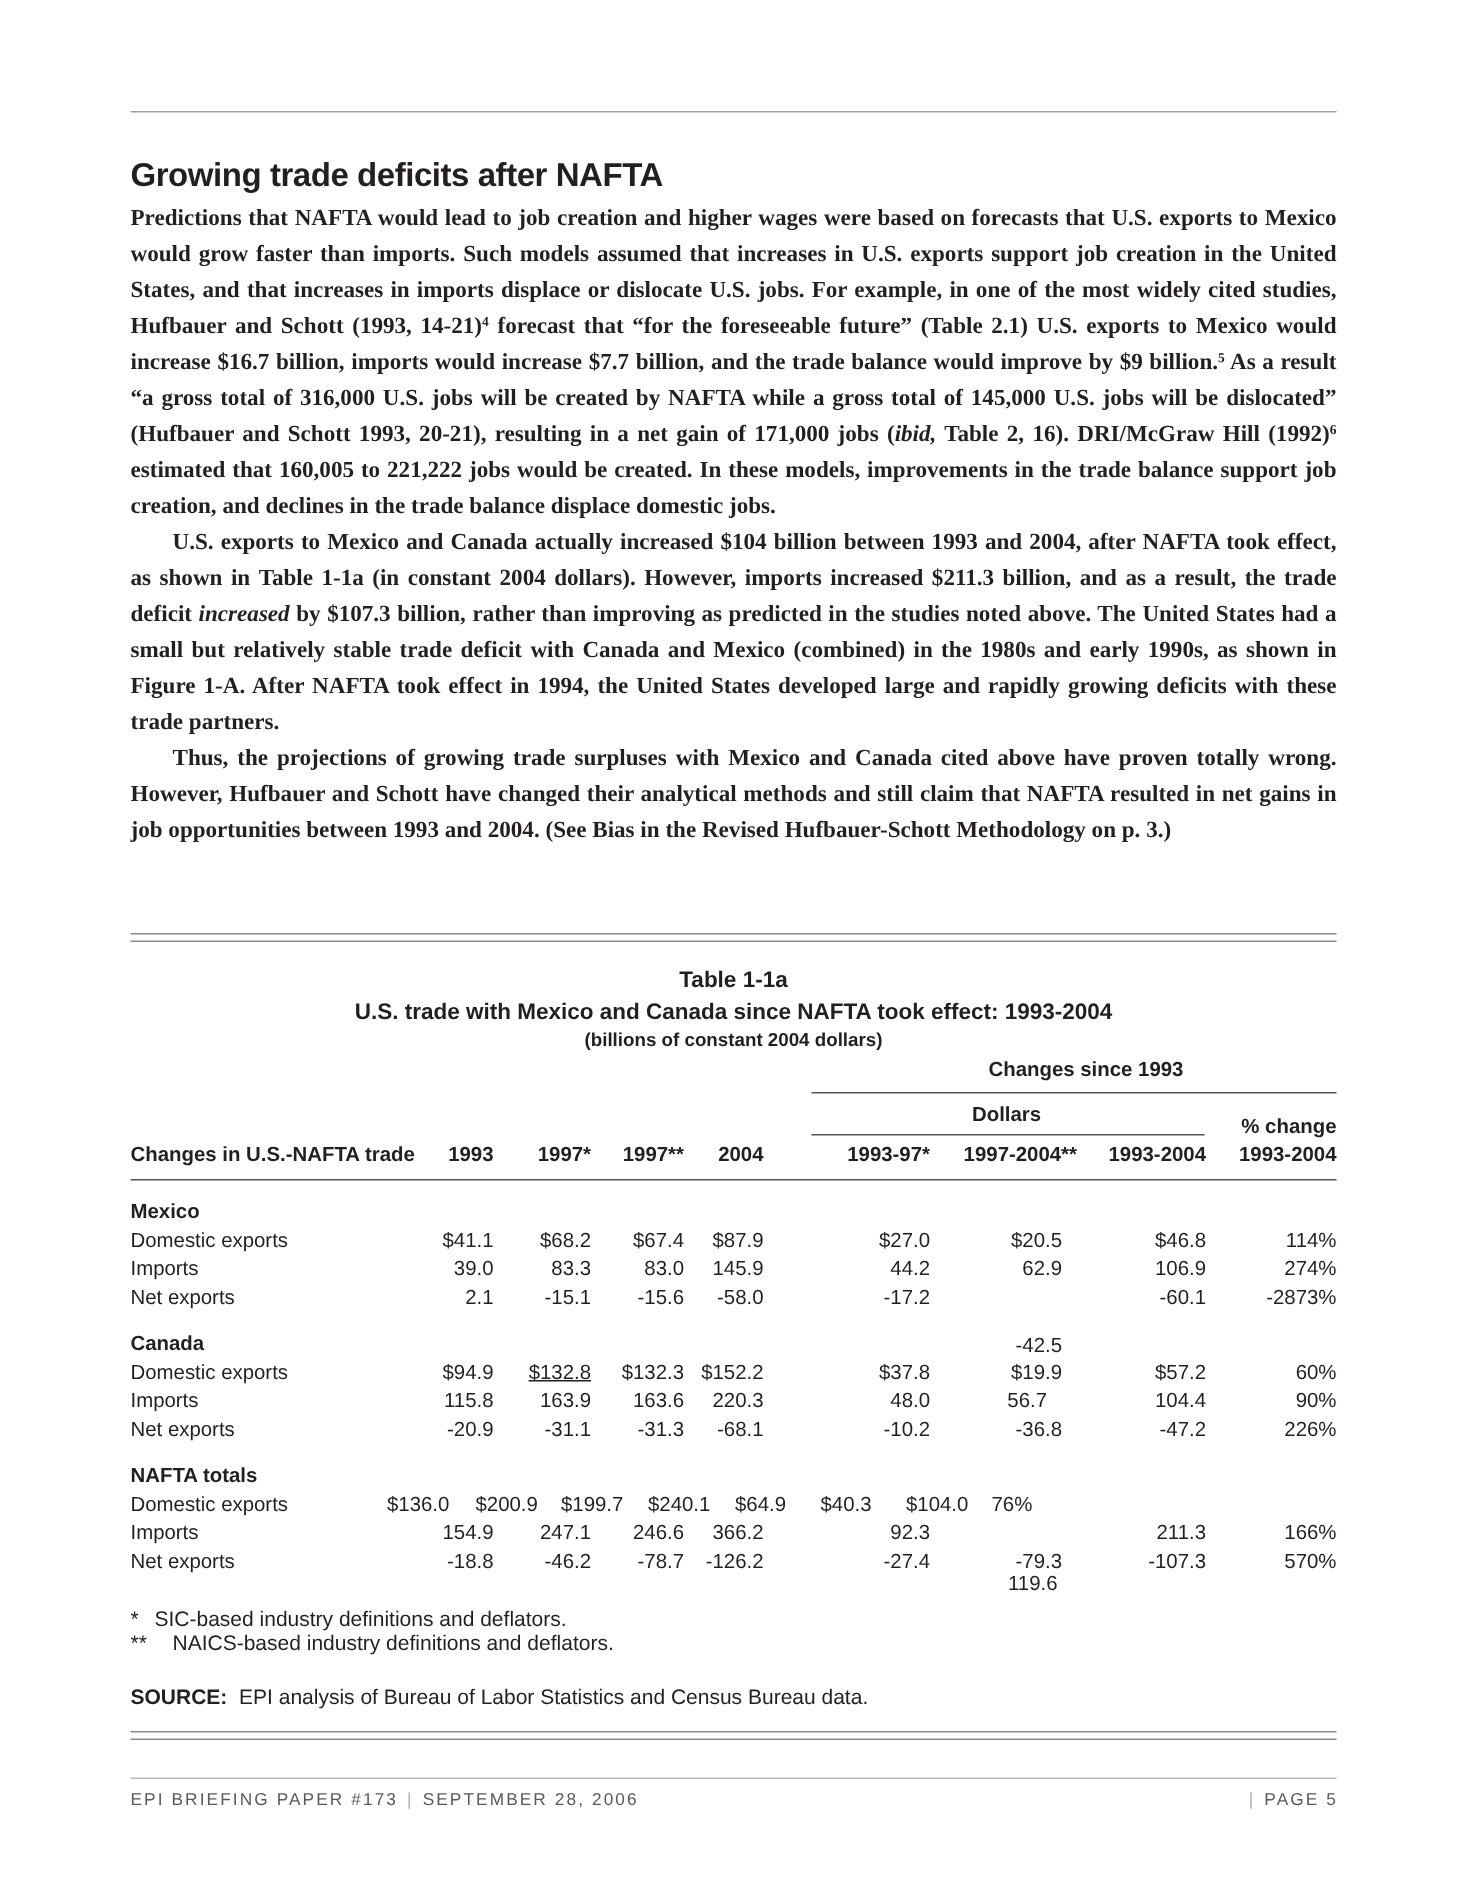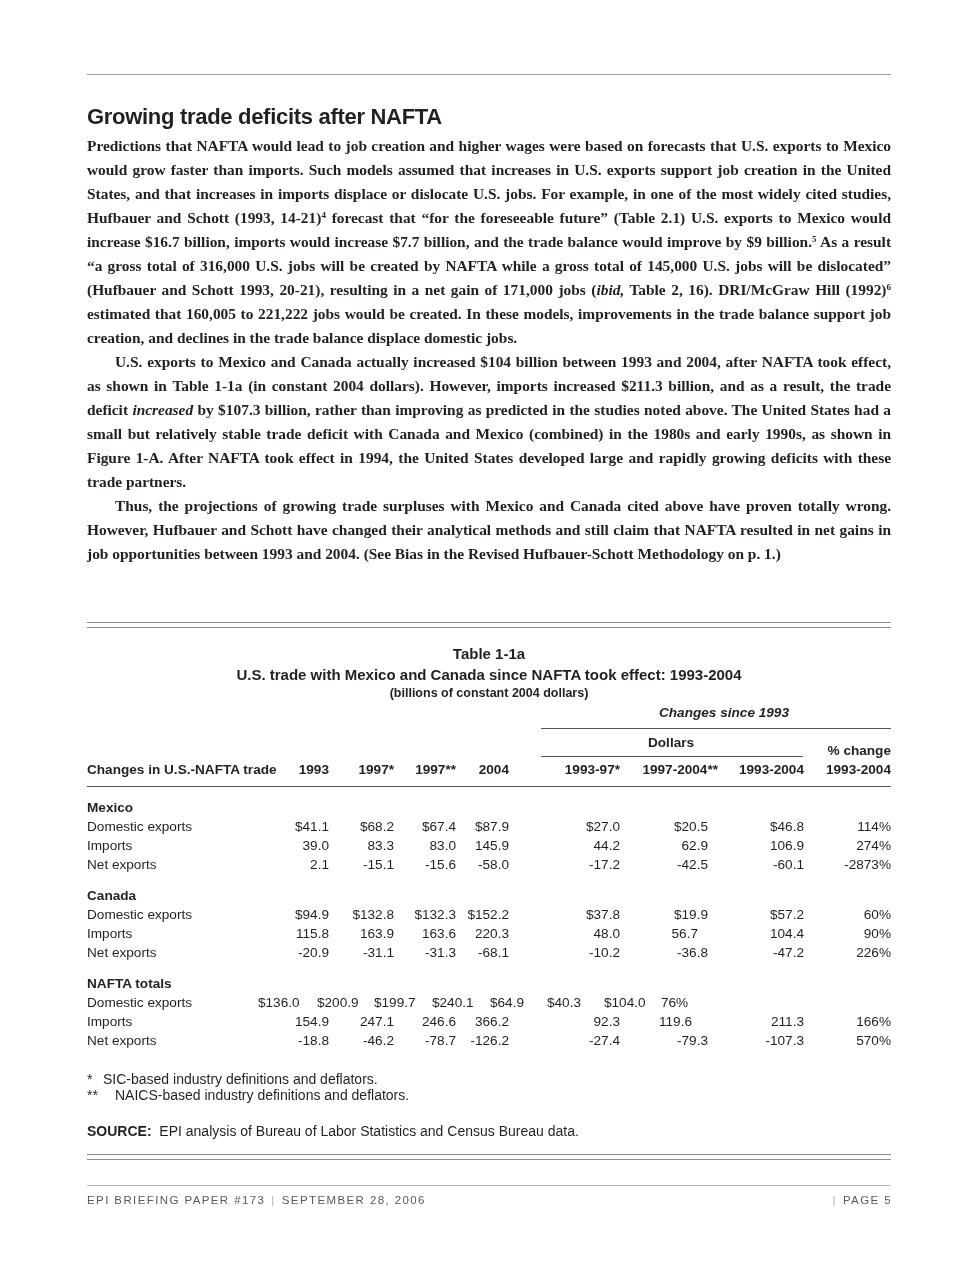--- a/index.html
+++ b/index.html
@@ -29,32 +29,32 @@
 </head>
 <body>
 
 <div class="top-rule"></div>
 
 <h1>Growing trade deficits after NAFTA</h1>
 
 <div class="body-text">
   <p><span>Predictions that NAFTA would lead to job creation and higher wages were based on forecasts that U.S. exports to Mexico would grow faster than imports.  Such models assumed that increases in U.S. exports support job creation in the United States, and that increases in imports displace or dislocate U.S. jobs.  For example, in one of the most widely cited studies, Hufbauer and Schott (1993, 14-21)</span><sup>4</sup><span> forecast that “for the foreseeable future” (Table 2.1) U.S. exports to Mexico would increase $16.7 billion, imports would increase $7.7 billion, and the trade balance would improve by $9 billion.</span><sup>5</sup><span>  As a result “a gross total of 316,000 U.S. jobs will be created by NAFTA while a gross total of 145,000 U.S. jobs will be dislocated” (Hufbauer and Schott 1993, 20-21), resulting in a net gain of 171,000 jobs (</span><i>ibid,</i><span> Table 2, 16).  DRI/McGraw Hill (1992)</span><sup>6</sup><span> estimated that 160,005 to 221,222 jobs would be created.  In these models, improvements in the trade balance support job creation, and declines in the trade balance displace domestic jobs.</span></p>
   <p class="indent"><span>U.S. exports to Mexico and Canada actually increased $104 billion between 1993 and 2004, after NAFTA took effect, as shown in </span><b>Table 1-1a</b><span> (in constant 2004 dollars). However, imports increased $211.3 billion, and as a result, the trade deficit </span><i>increased</i><span> by $107.3 billion, rather than improving as predicted in the studies noted above. The United States had a small but relatively stable trade deficit with Canada and Mexico (combined) in the 1980s and early 1990s, as shown in </span><b>Figure 1-A</b><span>. After NAFTA took effect in 1994, the United States developed large and rapidly growing deficits with these trade partners.</span></p>
-  <p class="indent"><span>Thus, the projections of growing trade surpluses with Mexico and Canada cited above have proven totally wrong. However, Hufbauer and Schott have changed their analytical methods and still claim that NAFTA resulted in net gains in job opportunities between 1993 and 2004. (See </span><b>Bias in the Revised Hufbauer-Schott Methodology</b><span> on p. 1.)</span></p>
+  <p class="indent"><span>Thus, the projections of growing trade surpluses with Mexico and Canada cited above have proven totally wrong. However, Hufbauer and Schott have changed their analytical methods and still claim that NAFTA resulted in net gains in job opportunities between 1993 and 2004. (See </span><b>Bias in the Revised Hufbauer-Schott Methodology</b><span> on p. 3.)</span></p>
 </div>
 
 <div class="double-rule" style="top:622px;"></div>
 
 <div class="tbl-title t1">Table 1-1a</div>
 <div class="tbl-title t2">U.S. trade with Mexico and Canada since NAFTA took effect: 1993-2004</div>
 <div class="tbl-title t3">(billions of constant 2004 dollars)</div>
 
 <div class="tbl">
 
-  <div class="cell hdr" style="left:572px; top:5px;font-style:italic;">Changes since 1993</div>
+  <div class="cell hdr" style="left:572px; top:5px;">Changes since 1993</div>
   <div class="line" style="left:454px; width:350px; top:28px;"></div>
   <div class="cell hdr" style="left:561px; top:35px;">Dollars</div>
   <div class="line" style="left:454px; width:262px; top:56px;"></div>
   <div class="cell hdr r" style="right:0; top:43px;">% change</div>
 
   <div class="row hdr" style="top:62px;">
     <div class="cell" style="left:0;">Changes in U.S.-NAFTA trade</div>
     <div class="cell r" style="right:562px;">1993</div>
     <div class="cell r" style="right:497px;">1997*</div>
     <div class="cell r" style="right:435px;">1997**</div>
@@ -91,32 +91,32 @@
     <div class="cell r" style="right:87px;">106.9</div>
     <div class="cell r" style="right:0;">274%</div>
   </div>
   <div class="row" style="top:157px;">
     <div class="cell" style="left:0;">Net exports</div>
     <div class="cell r" style="right:562px;">2.1</div>
     <div class="cell r" style="right:497px;">-15.1</div>
     <div class="cell r" style="right:435px;">-15.6</div>
     <div class="cell r" style="right:382px;">-58.0</div>
     <div class="cell r" style="right:271px;">-17.2</div>
-    <div class="cell r" style="right:183px;">-42.5</div>
+    <div class="cell r" style="right:183px;margin-top:32px;">-42.5</div>
     <div class="cell r" style="right:87px;">-60.1</div>
     <div class="cell r" style="right:0;">-2873%</div>
   </div>
 
   <div class="row hdr" style="top:188px;">
       <div class="cell" style="left:0;">Canada</div>
     </div>
   <div class="row" style="top:207px;">
     <div class="cell" style="left:0;">Domestic exports</div>
     <div class="cell r" style="right:562px;">$94.9</div>
-    <div class="cell r" style="right:497px;">$132.8</div>
+    <div class="cell r" style="right:497px;text-decoration:underline;">$132.8</div>
     <div class="cell r" style="right:435px;">$132.3</div>
     <div class="cell r" style="right:382px;">$152.2</div>
     <div class="cell r" style="right:271px;">$37.8</div>
     <div class="cell r" style="right:183px;">$19.9</div>
     <div class="cell r" style="right:87px;">$57.2</div>
     <div class="cell r" style="right:0;">60%</div>
   </div>
   <div class="row" style="top:226px;">
     <div class="cell" style="left:0;">Imports</div>
     <div class="cell r" style="right:562px;">115.8</div>
@@ -154,21 +154,21 @@
     <div class="cell" style="left:517px;">$104.0</div>
     <div class="cell" style="left:574px;">76%</div>
   </div>
   <div class="row" style="top:314px;">
     <div class="cell" style="left:0;">Imports</div>
     <div class="cell r" style="right:562px;">154.9</div>
     <div class="cell r" style="right:497px;">247.1</div>
     <div class="cell r" style="right:435px;">246.6</div>
     <div class="cell r" style="right:382px;">366.2</div>
     <div class="cell r" style="right:271px;">92.3</div>
-    <div class="cell r" style="right:199px;">119.6</div>
+    <div class="cell r" style="right:186px;margin-top:34px;">119.6</div>
     <div class="cell r" style="right:87px;">211.3</div>
     <div class="cell r" style="right:0;">166%</div>
   </div>
   <div class="row" style="top:333px;">
     <div class="cell" style="left:0;">Net exports</div>
     <div class="cell r" style="right:562px;">-18.8</div>
     <div class="cell r" style="right:497px;">-46.2</div>
     <div class="cell r" style="right:435px;">-78.7</div>
     <div class="cell r" style="right:382px;">-126.2</div>
     <div class="cell r" style="right:271px;">-27.4</div>

